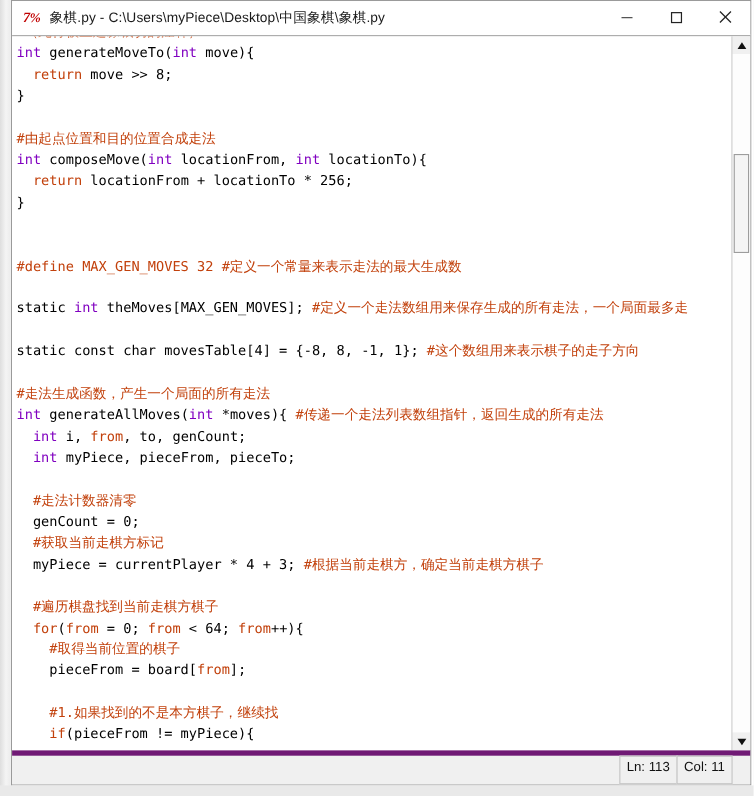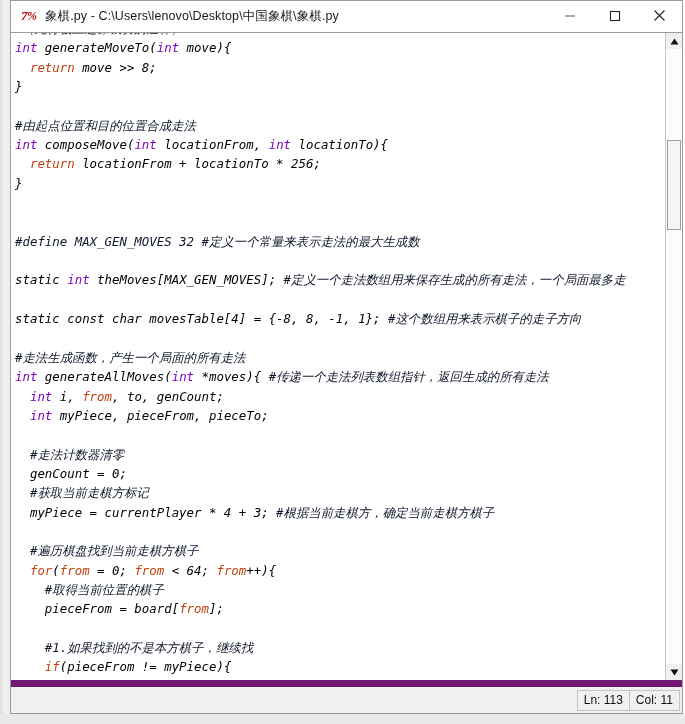--- a/index.html
+++ b/index.html
@@ -88,34 +88,33 @@
     overflow: hidden;
     border-top: 1px solid #9a9a9a;
   }
   #code-area {
     flex: 1 1 auto;
     position: relative;
     overflow: hidden;
     background: #ffffff;
     padding-left: 4px;
     padding-top: 0px;
-    font-style: italic;
   }
   #code {
     font-family: "DejaVu Sans Mono", "Liberation Mono", monospace;
     font-size: 12.4px;
     line-height: 19.35px;
     white-space: pre;
     color: #000000;
     margin-top: -14px;
   }
   .ln { height: 19.35px; }
   .kw  { color: #c2410c; }          
   .bi  { color: #8000c0; }          
-  .cm  { color: #0f172a; }
+  .cm  { color: #c2410c; }
 
   
   #vscroll {
     width: 16px; min-width: 16px;
     background: #f0f0f0;
     border-left: 1px solid #c8c8c8;
     position: relative;
   }
   .sb-arrow {
     width: 16px; height: 16px;
@@ -134,23 +133,23 @@
   }
   #vtrack {
     position: absolute; left: 0; top: 16px; bottom: 16px; width: 16px;
     background: #fdfdfd;
   }
 
   
   #statusbar {
     height: 26px; min-height: 26px;
     background: #f0f0f0;
-    border-top: 7px solid #701a75;
-    display: flex; align-items: center; justify-content: flex-end;
-    padding-right: 2px;
+    border-top: 5px solid #701a75;
+    display: flex; justify-content: flex-end;
+    padding-right: 16px;
   }
   .status-cell {
     font-size: 12px;
     color: #111;
     padding: 2px 6px;
     border: 1px solid #c4c4c4;
     background: #f0f0f0;
     margin-left: -1px;
     line-height: 15px;
     white-space: nowrap;
@@ -171,21 +170,21 @@
 
   <div id="idle-window">
 
     <div id="titlebar">
       <div id="app-icon">
         <svg width="16" height="16" viewBox="0 0 16 16">
           <text x="0" y="12" font-family="Liberation Serif, serif" font-size="13" font-style="italic" font-weight="bold" fill="#c00000">7</text>
           <text x="6" y="12" font-family="Liberation Serif, serif" font-size="12" font-style="italic" font-weight="bold" fill="#c00000">%</text>
         </svg>
       </div>
-      <div id="title-text">象棋.py - C:\Users\lenovo\Desktop\中国象棋\象棋.py</div>
+      <div id="title-text">象棋.py - C:\Users\myPiece\Desktop\中国象棋\象棋.py</div>
 
       <div id="winbtns">
         <div class="winbtn">
           <svg width="12" height="12" viewBox="0 0 12 12">
             <line x1="1" y1="6" x2="11" y2="6" stroke="#555" stroke-width="1"></line>
           </svg>
         </div>
         <div class="winbtn">
           <svg width="12" height="12" viewBox="0 0 12 12">
             <rect x="1.5" y="1.5" width="9" height="9" fill="none" stroke="#222" stroke-width="1.1"></rect>

